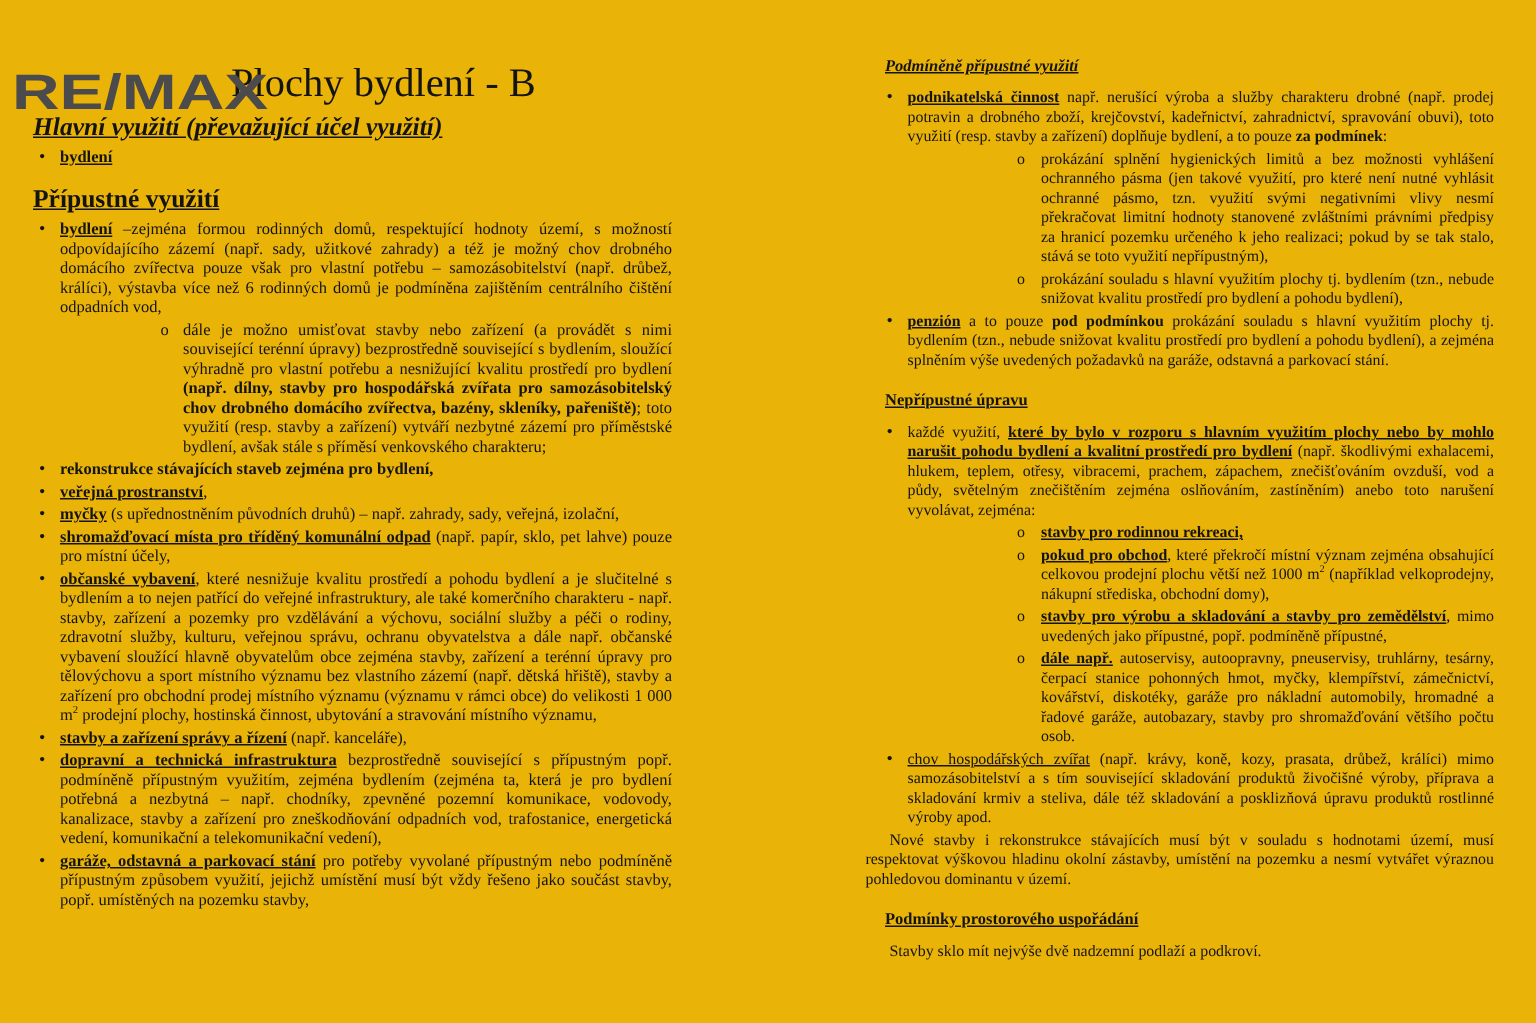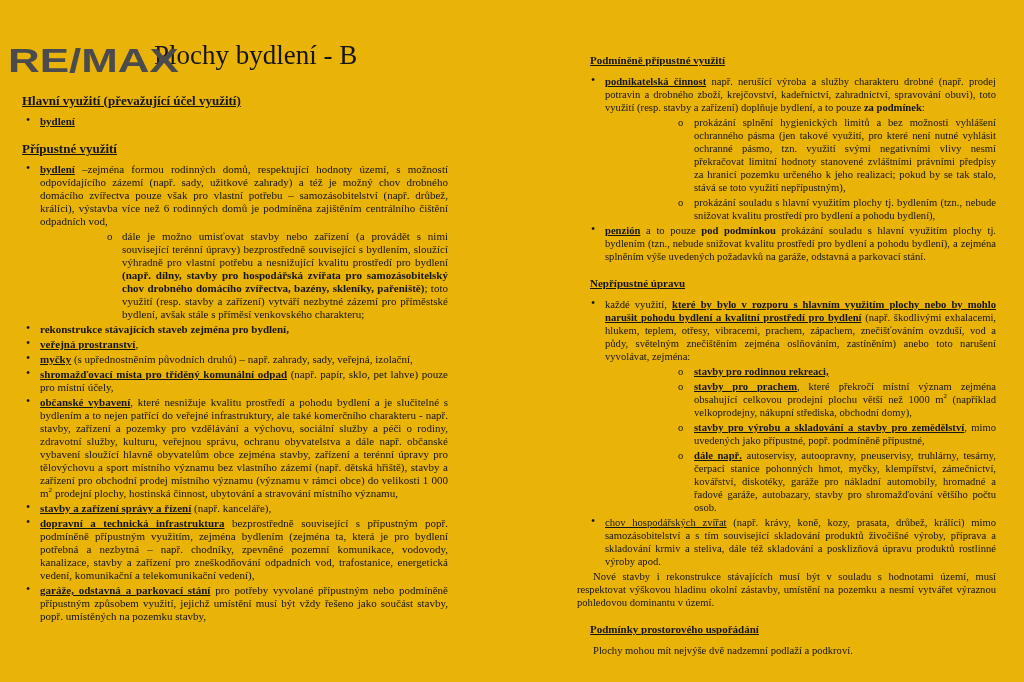--- a/index.html
+++ b/index.html
@@ -36,23 +36,23 @@
   .col.left{left:22px;top:78px;width:426px;font-size:11px;line-height:13px;}
   .col.right{left:577px;top:38px;width:419px;font-size:10.6px;line-height:13px;}
 
   .block{margin:0 0 2px 0;}
   .heading{
     font-weight:bold;
     text-decoration:underline;
     text-align:left;
     margin:14px 0 8px 0;
   }
-  .left .heading{font-size:13px;}
+  .left .heading{font-size:17px;}
   .right .heading{font-size:11px;margin-left:13px;}
-  .col .heading:first-child{margin-top:16px;}
+  .col .heading:first-child{margin-top:0;font-style:italic;}
 
   .bullet{position:relative;padding-left:18px;}
   .bullet > .marker{position:absolute;left:4px;top:-1px;font-size:12px;}
   .right .bullet{margin-left:13px;padding-left:15px;}
   .right .bullet > .marker{left:1px;}
 
   .sub{position:relative;padding-left:100px;}
   .sub > .marker{position:absolute;left:85px;top:0;}
   .right .sub{padding-left:117px;}
   .right .sub > .marker{left:101px;}
@@ -86,21 +86,21 @@
     </div>
   <div class="col right" id="col-right">
       <div class="block heading"><span><span>Podmíněně přípustné využití</span></span></div>
       <div class="block bullet"><span class="marker">•</span><span><span class="b u">podnikatelská činnost</span><span> např. nerušící výroba a služby charakteru drobné (např. prodej potravin a drobného zboží, krejčovství, kadeřnictví, zahradnictví, spravování obuvi), toto využití (resp. stavby a zařízení) doplňuje bydlení, a to pouze </span><span class="b">za podmínek</span><span>:</span></span></div>
       <div class="block sub"><span class="marker">o</span><span><span>prokázání splnění hygienických limitů a bez možnosti vyhlášení ochranného pásma (jen takové využití, pro které není nutné vyhlásit ochranné pásmo, tzn. využití svými negativními vlivy nesmí překračovat limitní hodnoty stanovené zvláštními právními předpisy za hranicí pozemku určeného k jeho realizaci; pokud by se tak stalo, stává se toto využití nepřípustným),</span></span></div>
       <div class="block sub"><span class="marker">o</span><span><span>prokázání souladu s hlavní využitím plochy tj. bydlením (tzn., nebude snižovat kvalitu prostředí pro bydlení a pohodu bydlení),</span></span></div>
       <div class="block bullet"><span class="marker">•</span><span><span class="b u">penzión</span><span> a to pouze </span><span class="b">pod podmínkou</span><span> prokázání souladu s hlavní využitím plochy tj. bydlením (tzn., nebude snižovat kvalitu prostředí pro bydlení a pohodu bydlení), a zejména splněním výše uvedených požadavků na garáže, odstavná a parkovací stání.</span></span></div>
       <div class="block heading"><span><span>Nepřípustné úpravu</span></span></div>
       <div class="block bullet"><span class="marker">•</span><span><span>každé využití, </span><span class="b u">které by bylo v rozporu s hlavním využitím plochy nebo by mohlo narušit pohodu bydlení a kvalitní prostředí pro bydlení</span><span> (např. škodlivými exhalacemi, hlukem, teplem, otřesy, vibracemi, prachem, zápachem, znečišťováním ovzduší, vod a půdy, světelným znečištěním zejména oslňováním, zastíněním) anebo toto narušení vyvolávat, zejména:</span></span></div>
       <div class="block sub"><span class="marker">o</span><span><span class="b u">stavby pro rodinnou rekreaci,</span></span></div>
-      <div class="block sub"><span class="marker">o</span><span><span class="b u">stavby pro prachem</span><span>, které překročí místní význam zejména obsahující celkovou prodejní plochu větší než 1000 m</span><sup>2</sup><span> (například velkoprodejny, nákupní střediska, obchodní domy),</span></span></div>
+      <div class="block sub"><span class="marker">o</span><span><span class="b u">pokud pro obchod</span><span>, které překročí místní význam zejména obsahující celkovou prodejní plochu větší než 1000 m</span><sup>2</sup><span> (například velkoprodejny, nákupní střediska, obchodní domy),</span></span></div>
       <div class="block sub"><span class="marker">o</span><span><span class="b u">stavby pro výrobu a skladování a stavby pro zemědělství</span><span>, mimo uvedených jako přípustné, popř. podmíněně přípustné,</span></span></div>
       <div class="block sub"><span class="marker">o</span><span><span class="b u">dále např.</span><span> autoservisy, autoopravny, pneuservisy, truhlárny, tesárny, čerpací stanice pohonných hmot, myčky, klempířství, zámečnictví, kovářství, diskotéky, garáže pro nákladní automobily, hromadné a řadové garáže, autobazary, stavby pro shromažďování většího počtu osob.</span></span></div>
       <div class="block bullet"><span class="marker">•</span><span><span class="u">chov hospodářských zvířat</span><span> (např. krávy, koně, kozy, prasata, drůbež, králíci) mimo samozásobitelství a s tím související skladování produktů živočišné výroby, příprava a skladování krmiv a steliva, dále též skladování a posklizňová úpravu produktů rostlinné výroby apod.</span></span></div>
       <div class="block para"><span><span>Nové stavby i rekonstrukce stávajících musí být v souladu s hodnotami území, musí respektovat výškovou hladinu okolní zástavby, umístění na pozemku a nesmí vytvářet výraznou pohledovou dominantu v území.</span></span></div>
       <div class="block heading"><span><span>Podmínky prostorového uspořádání</span></span></div>
-      <div class="block para"><span><span>Plochy mohou mít nejvýše dvě nadzemní podlaží a podkroví.</span></span></div>
+      <div class="block para"><span><span>Stavby sklo mít nejvýše dvě nadzemní podlaží a podkroví.</span></span></div>
     </div>
 </div>
 
 </body></html>

